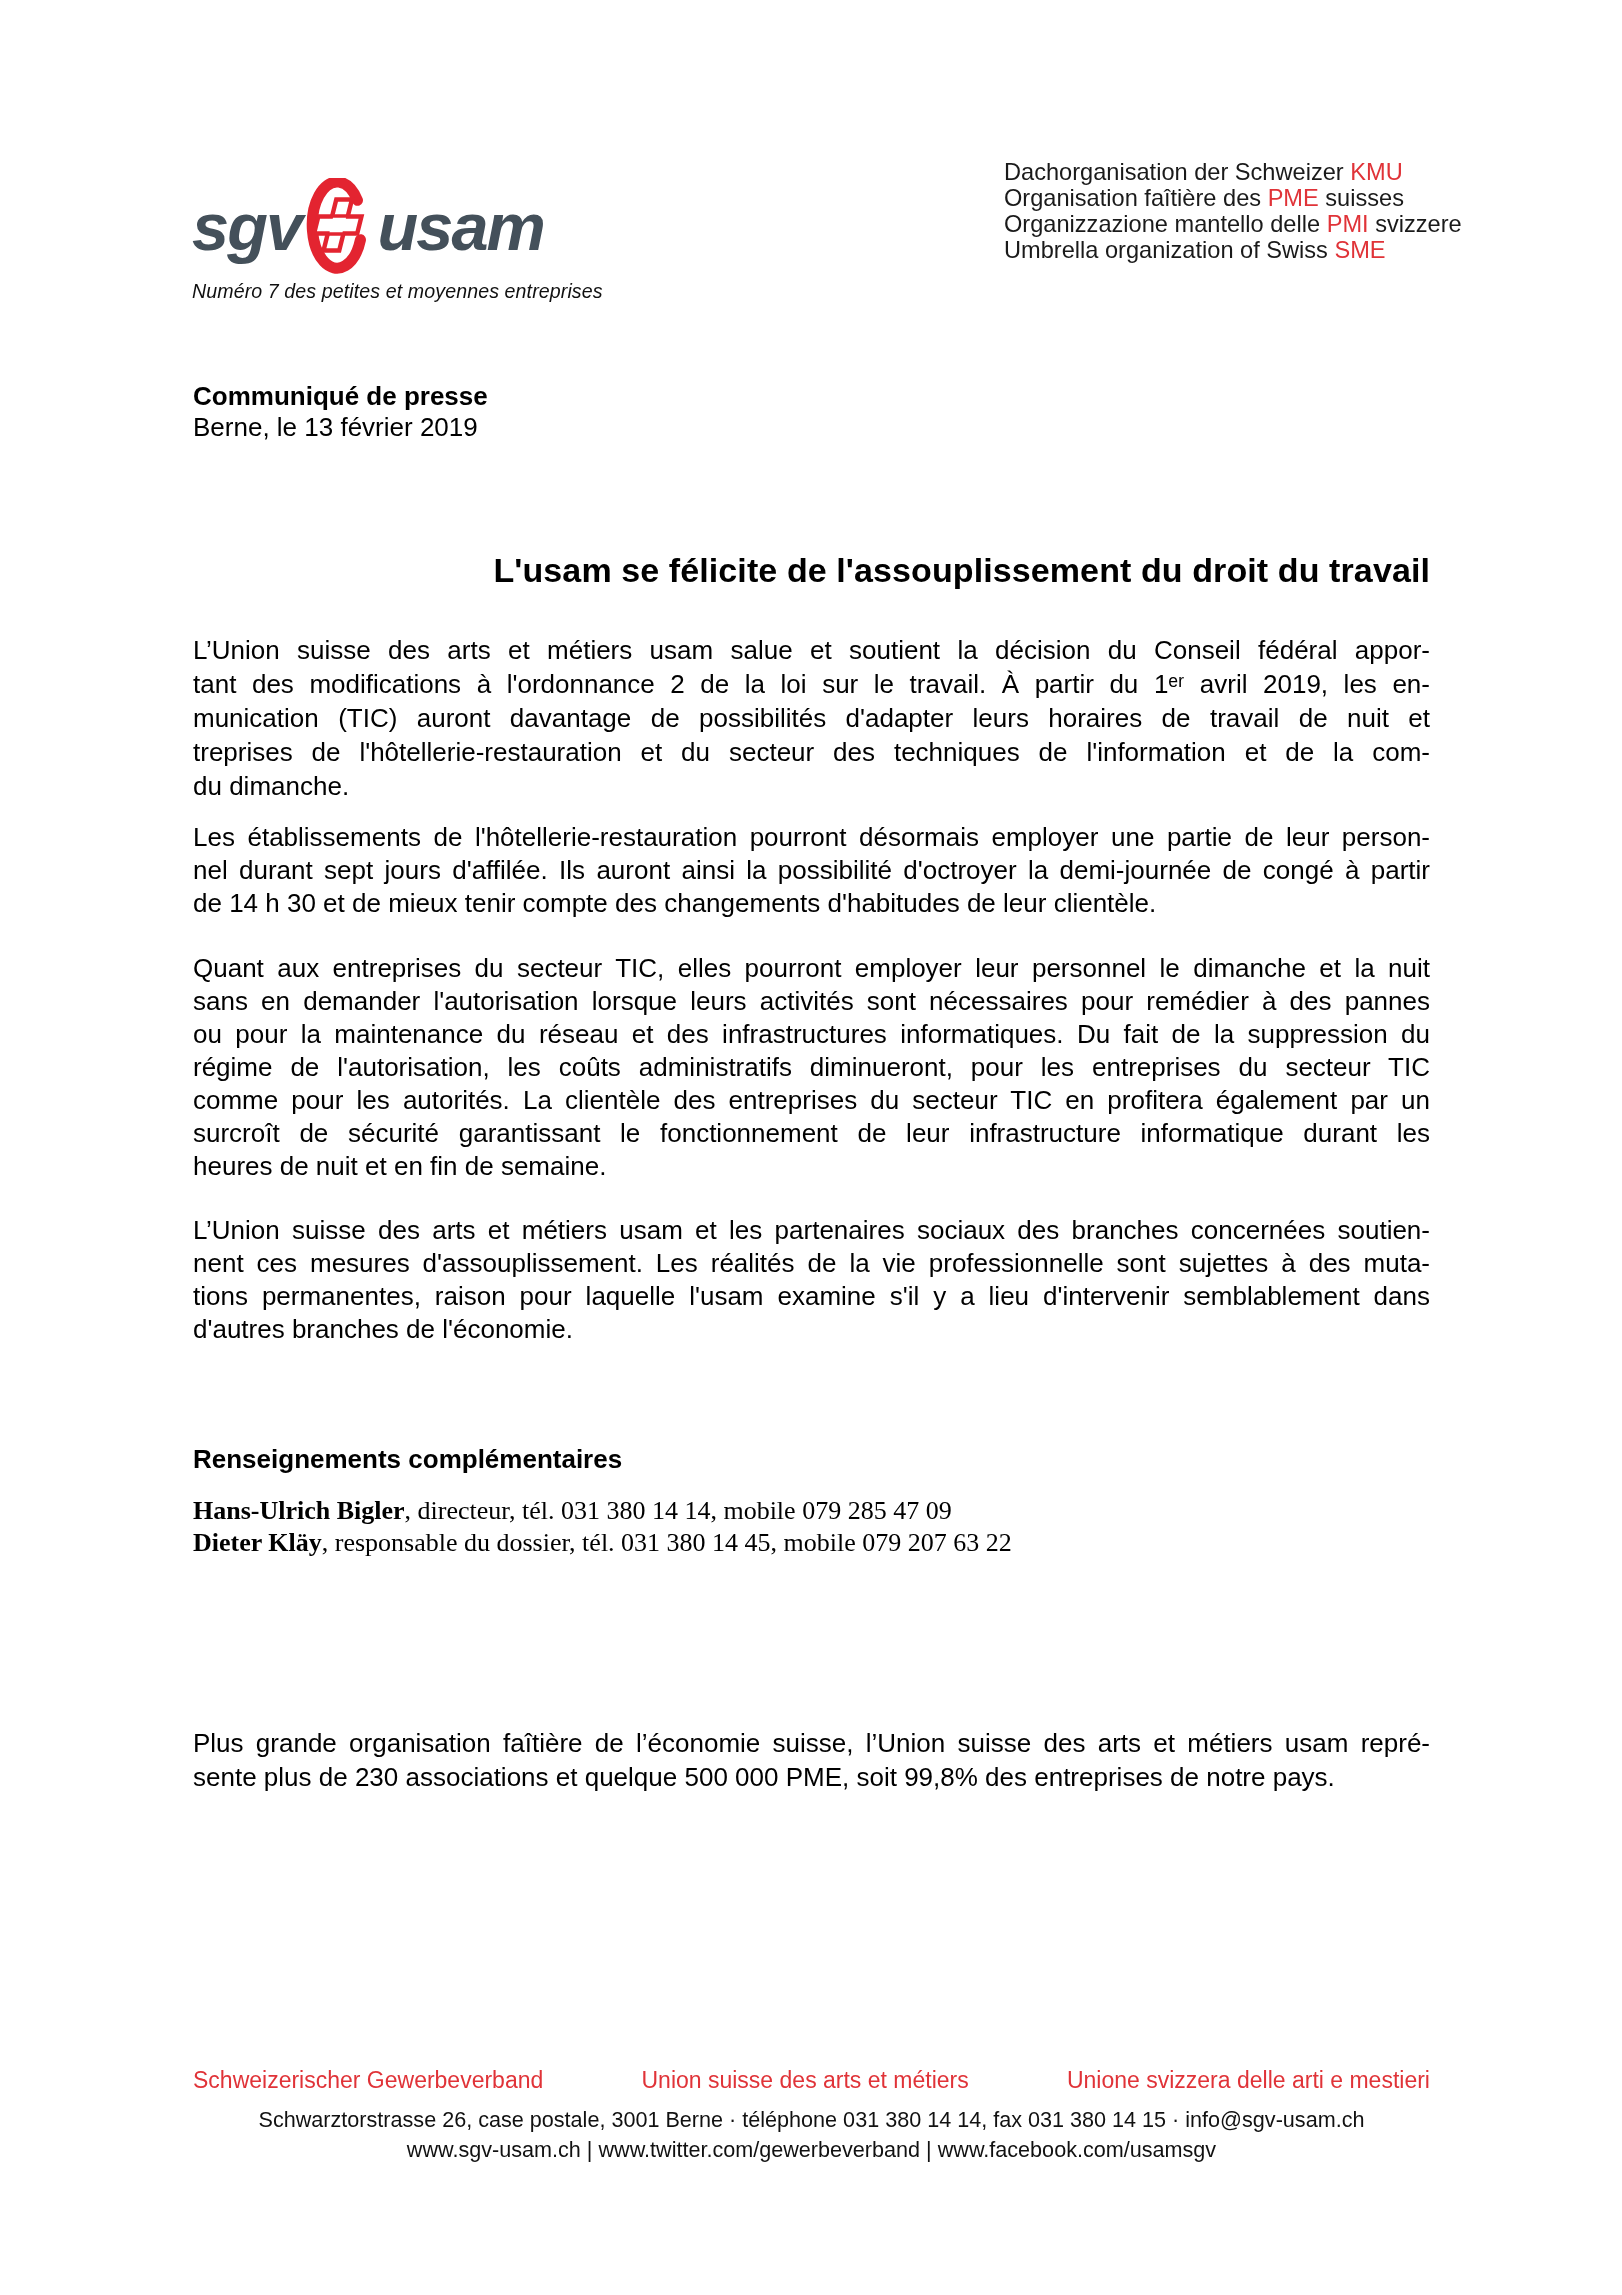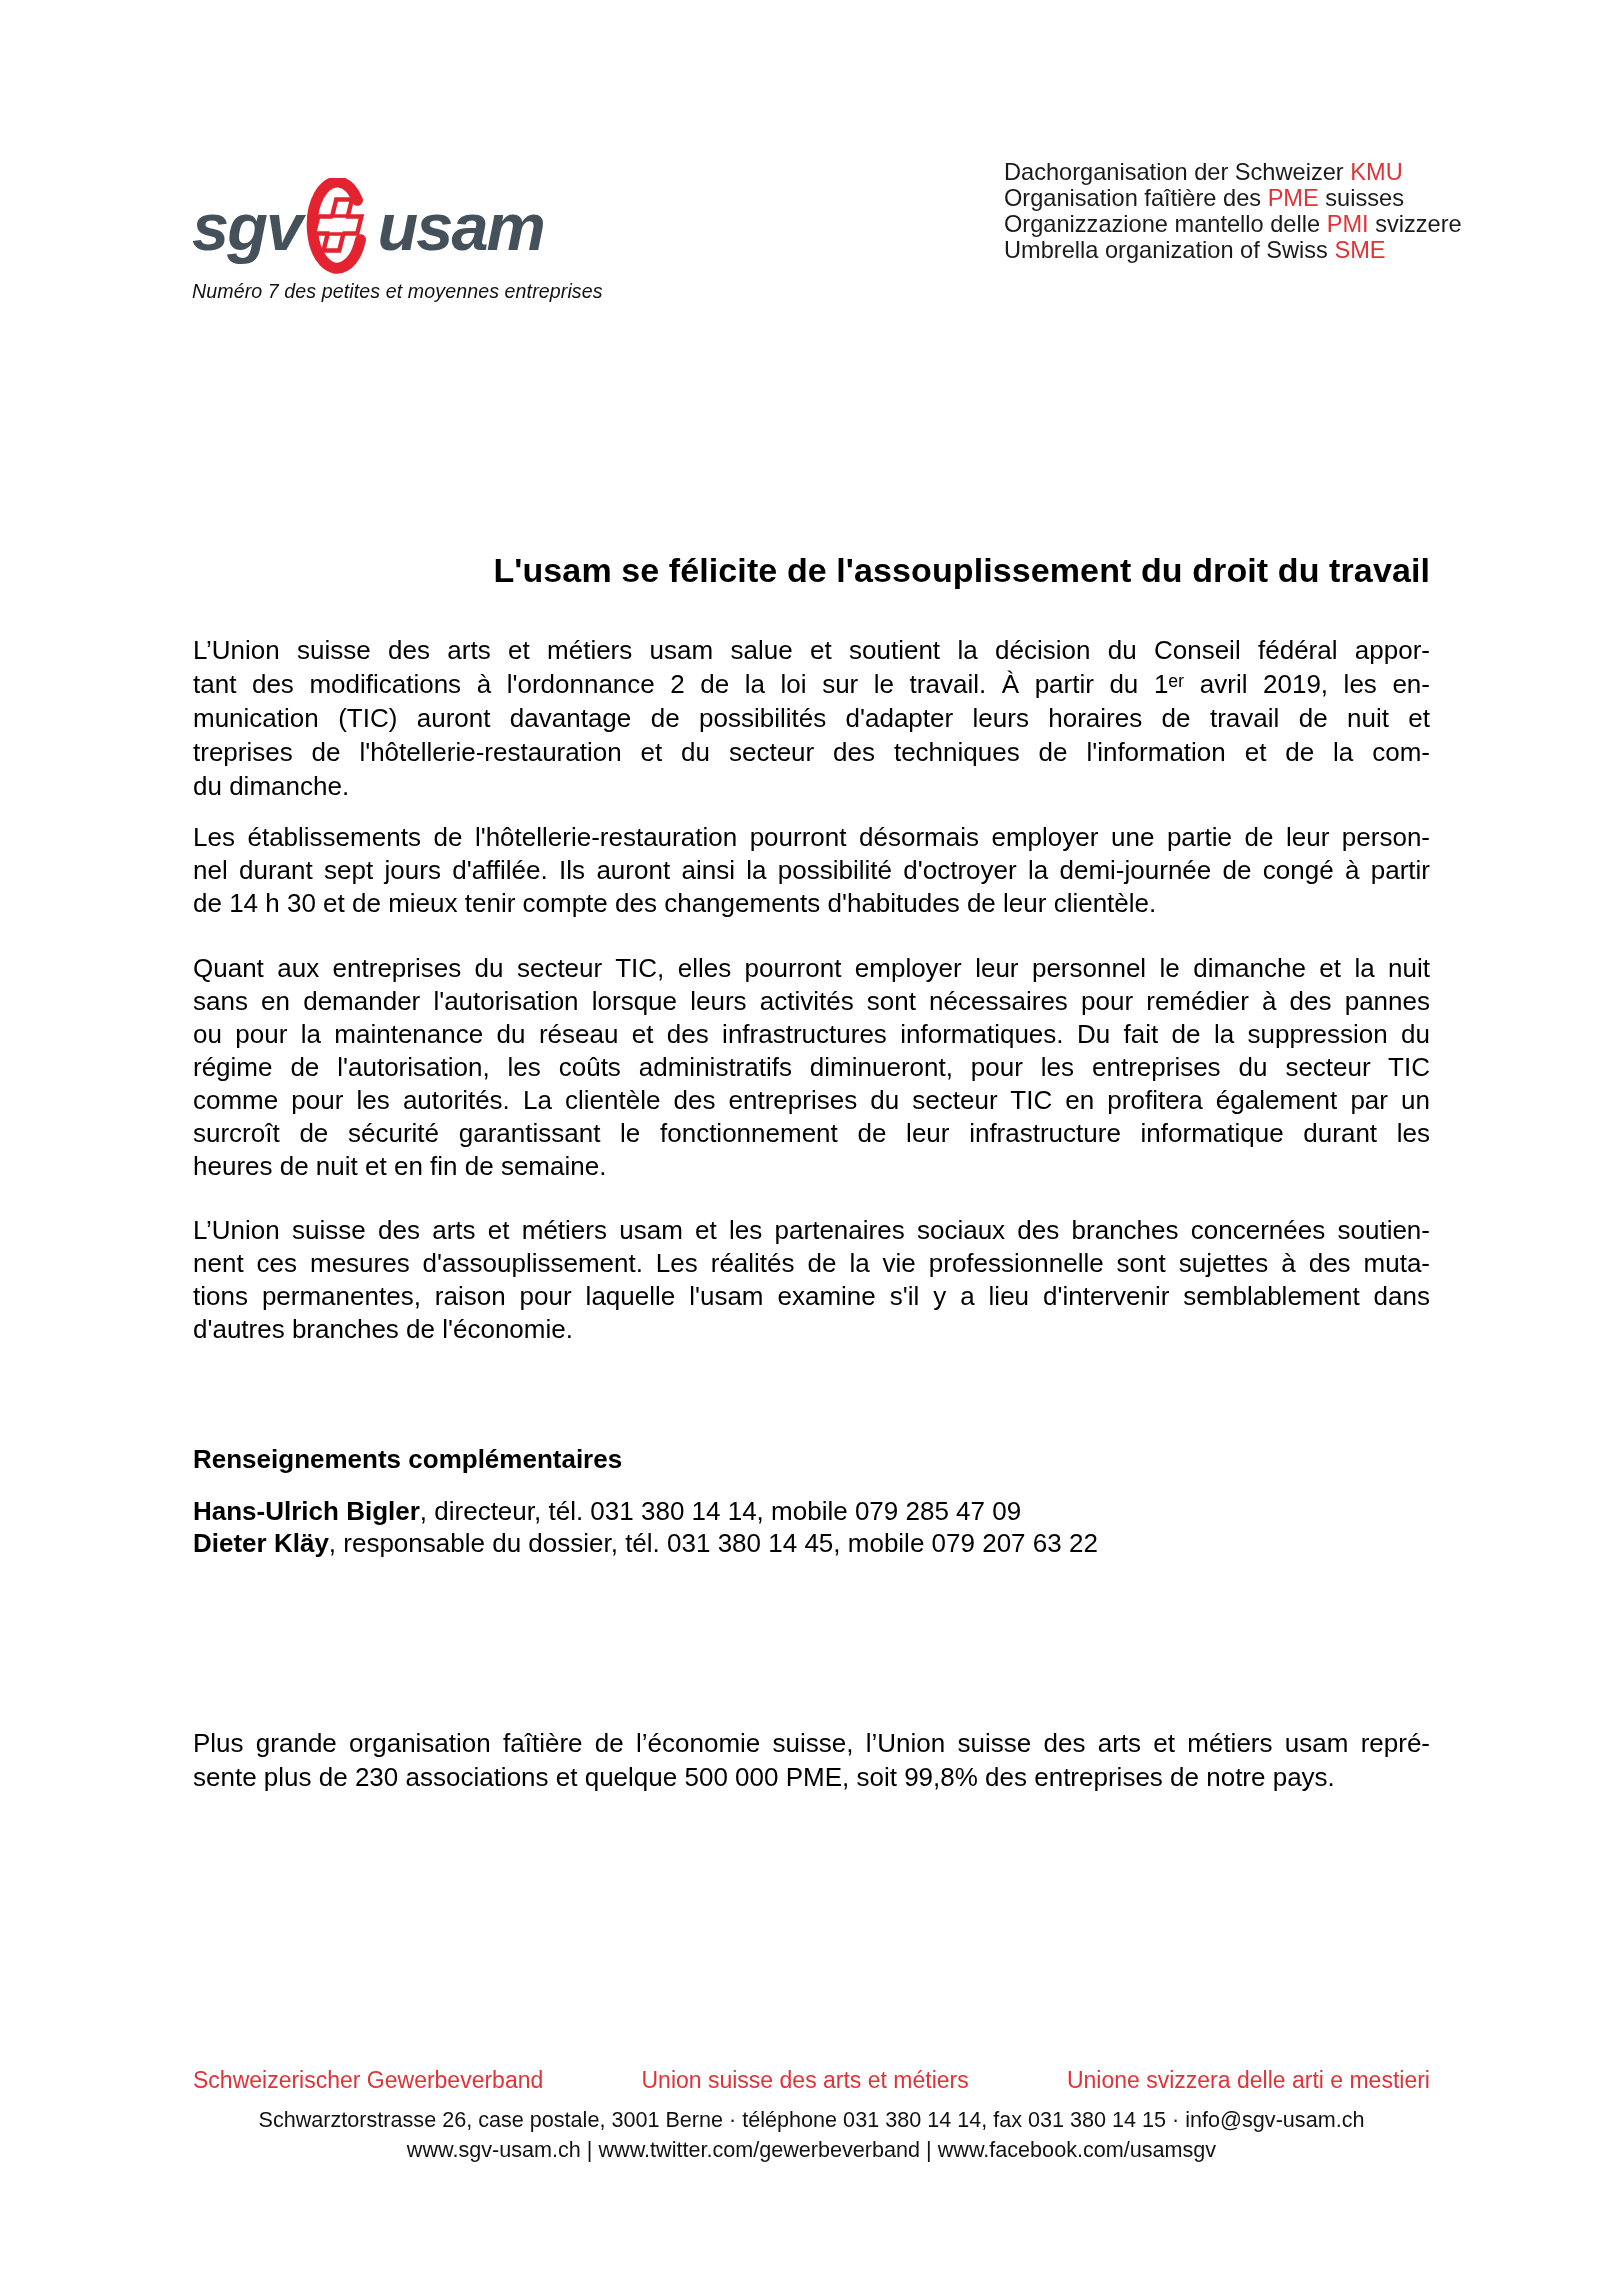--- a/index.html
+++ b/index.html
@@ -54,21 +54,21 @@
   .p4{top:1214px;}
   .para .jline{line-height:33px;}
   .jline{text-align:justify;text-align-last:justify;}
   .jline.last{text-align-last:left;}
 
   
   .section-heading{
     position:absolute;left:193px;top:1444px;width:1237px;
     font-size:26px;line-height:31px;font-weight:700;
   }
-  .contacts{position:absolute;left:193px;top:1495px;width:1237px;font-size:26px;line-height:32px;}
+  .contacts{position:absolute;left:193px;top:1495px;width:1237px;font-size:26px;line-height:32px;font-family:Liberation Serif, serif;}
   .contacts b{font-weight:700;}
 
   
   .boilerplate{top:1726px;}
   .boilerplate .jline{line-height:34px;}
 
   
   .footer-orgs{
     position:absolute;left:193px;top:2066px;width:1237px;
     display:flex;justify-content:space-between;
@@ -106,20 +106,24 @@
   </div>
   <div class="tagline">Numéro 7 des petites et moyennes entreprises</div>
 
   <div class="letterhead">
       <div><span>Dachorganisation der Schweizer </span><span class="red">KMU</span><span></span></div>
       <div><span>Organisation faîtière des </span><span class="red">PME</span><span> suisses</span></div>
       <div><span>Organizzazione mantello delle </span><span class="red">PMI</span><span> svizzere</span></div>
       <div><span>Umbrella organization of Swiss </span><span class="red">SME</span><span></span></div>
     </div>
 
+  <div class="meta">
+    <div class="doc-type">Communiqué de presse</div>
+    <div class="dateline">Berne, le 13 février 2019</div>
+  </div>
 
   <h1 class="title">L'usam se félicite de l'assouplissement du droit du travail</h1>
 
   <div class="textblock lead">
       <div class="jline">L’Union suisse des arts et métiers usam salue et soutient la décision du Conseil fédéral appor-</div>
       <div class="jline">tant des modifications à l'ordonnance 2 de la loi sur le travail. À partir du 1ᵉʳ avril 2019, les en-</div>
       <div class="jline">munication (TIC) auront davantage de possibilités d'adapter leurs horaires de travail de nuit et</div>
       <div class="jline">treprises de l'hôtellerie-restauration et du secteur des techniques de l'information et de la com-</div>
       <div class="jline last">du dimanche.</div>
     </div>

